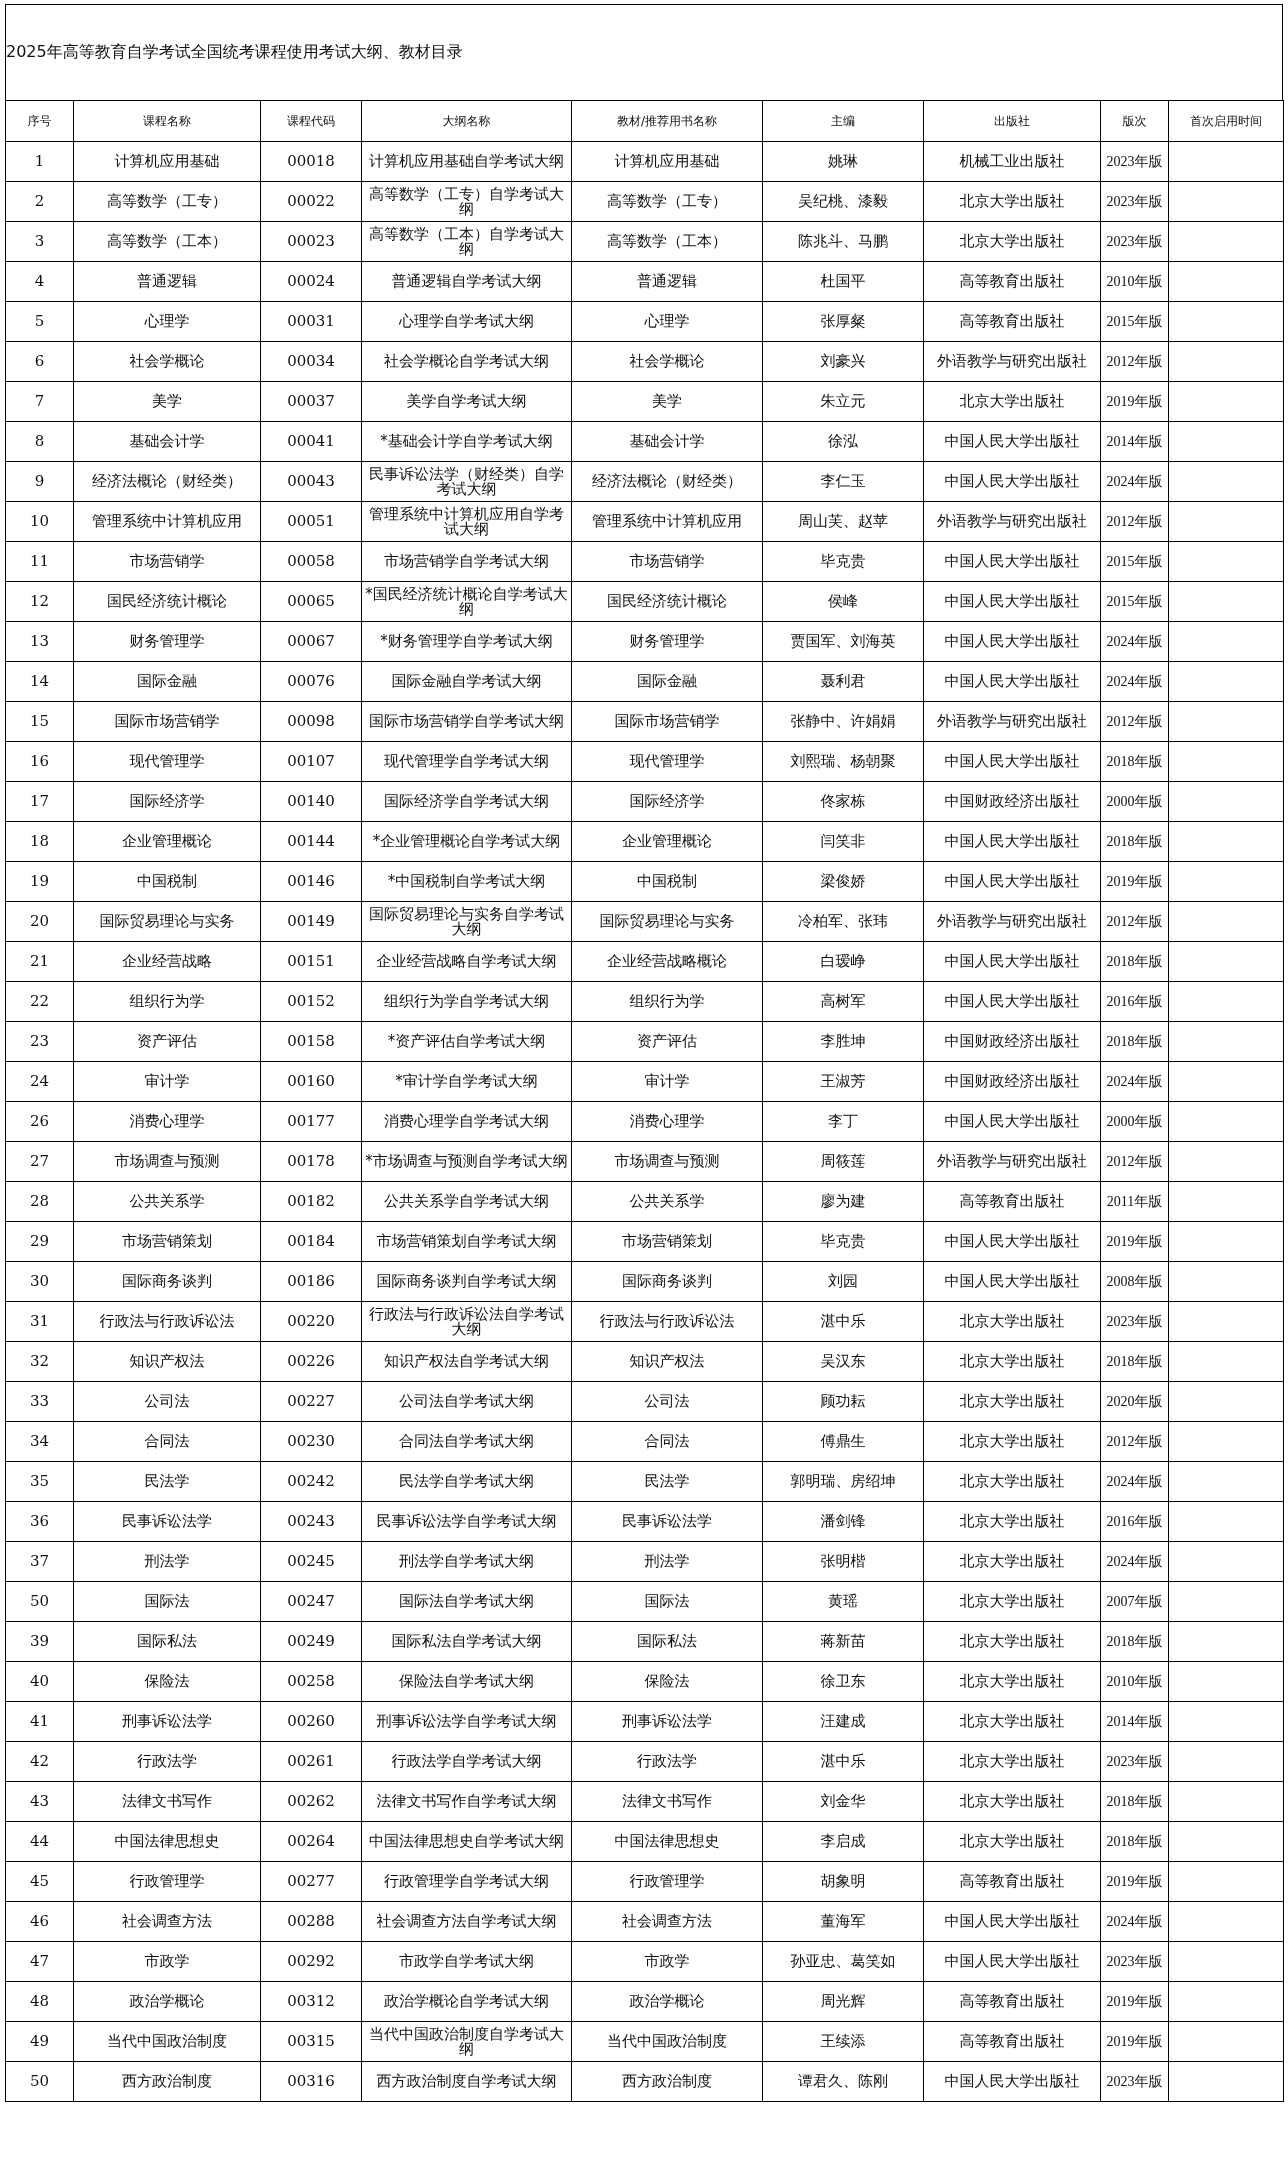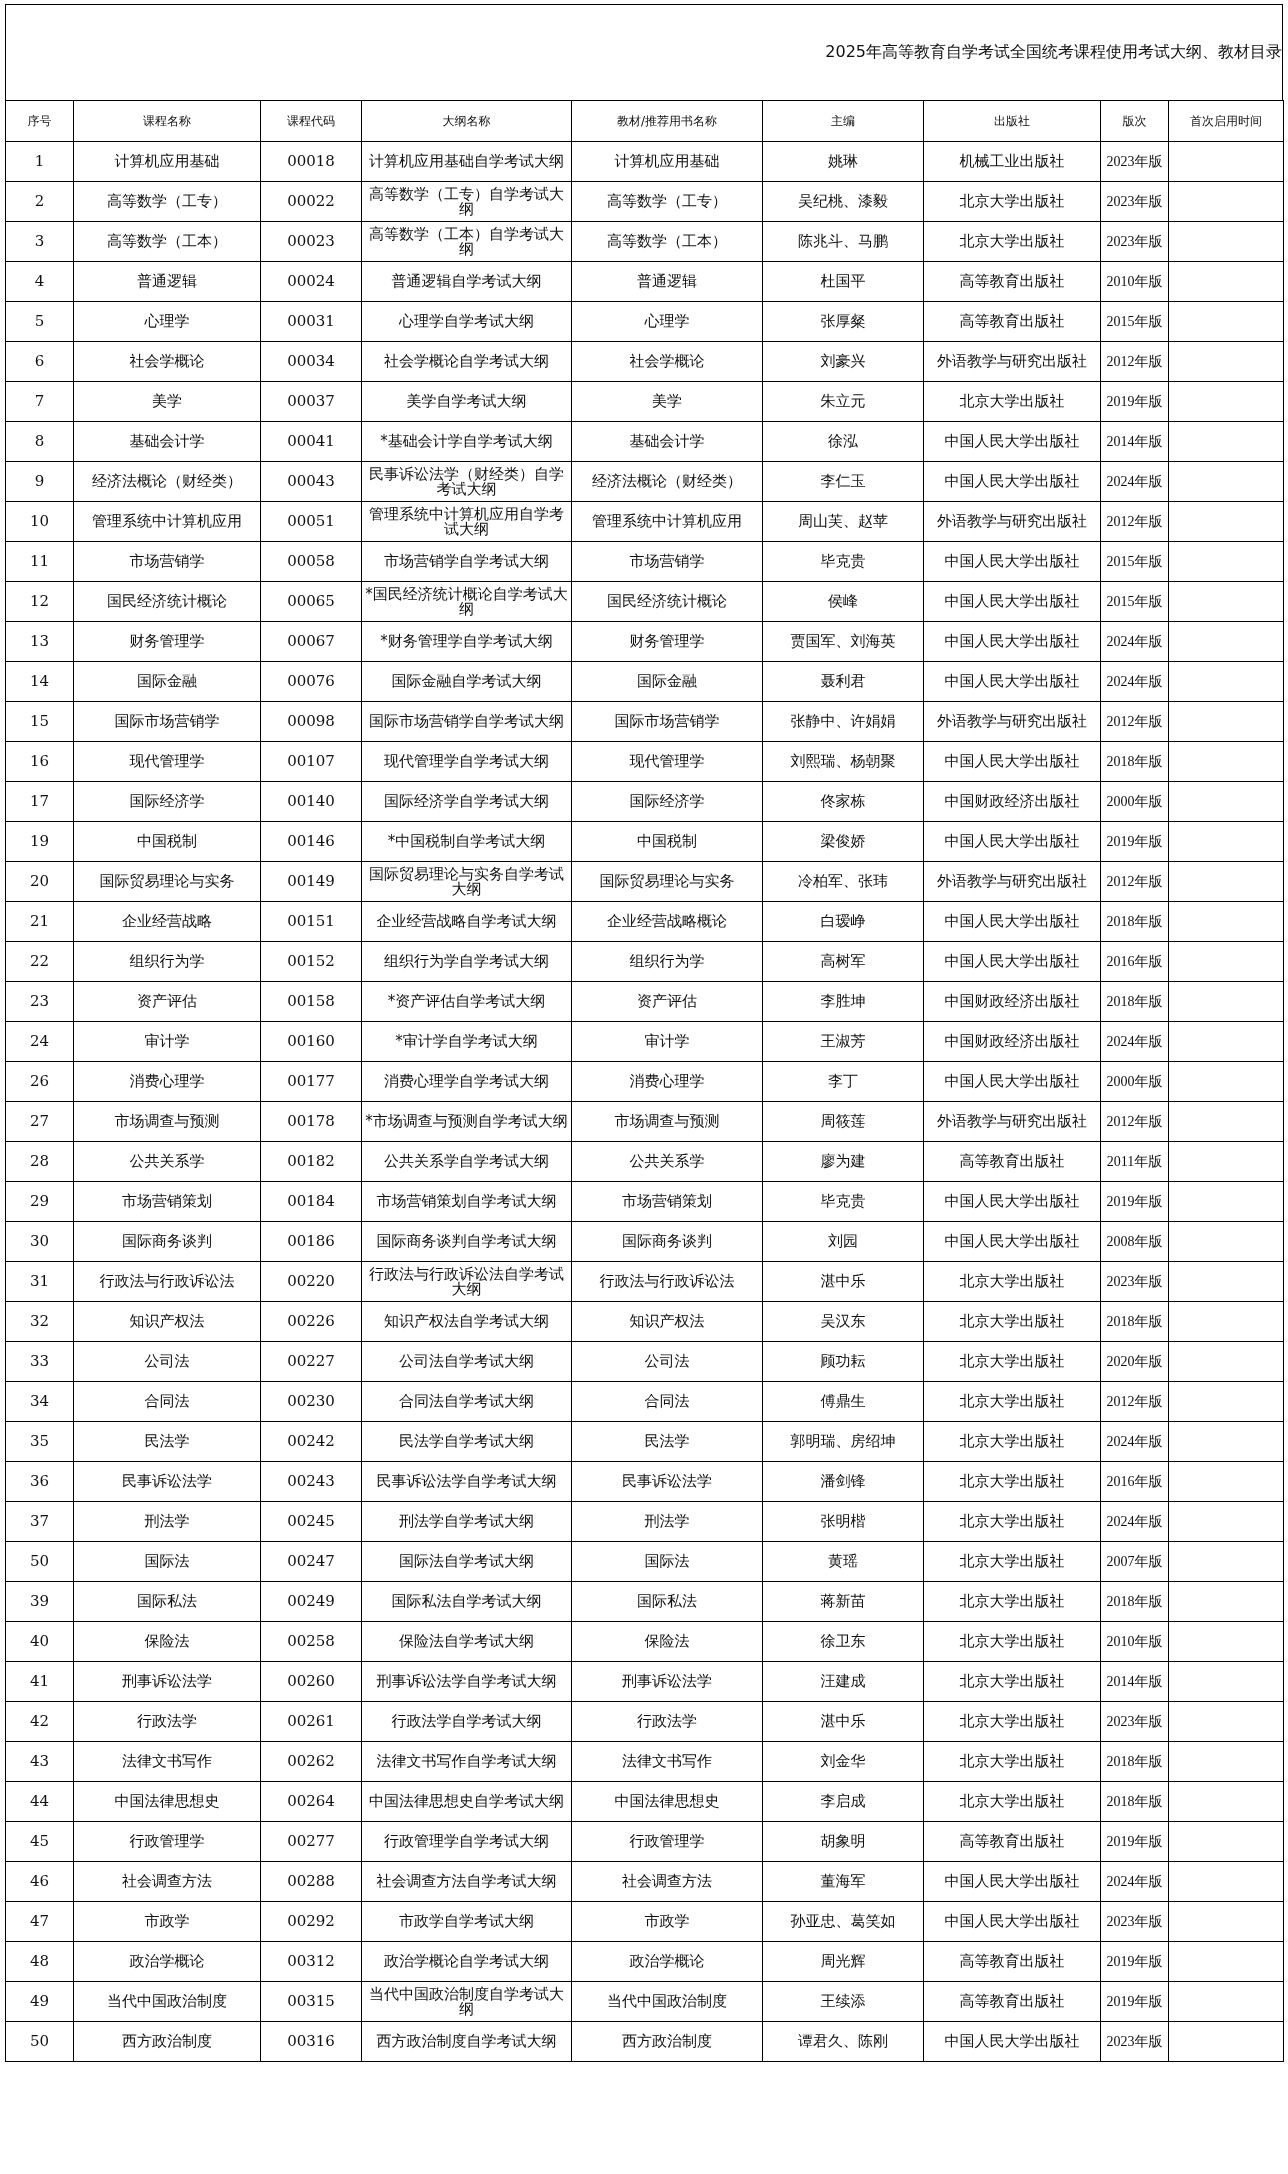--- a/index.html
+++ b/index.html
@@ -1,20 +1,20 @@
 <!DOCTYPE html>
 <html><head>
 <meta charset="utf-8">
 <style>
   html, body { margin: 0; padding: 0; background: #ffffff; }
   body { width: 1288px; height: 2174px; overflow: hidden; position: relative;
          font-family: "DejaVu Sans", "Liberation Sans", sans-serif; color: #111; }
   .sheet { position: absolute; left: 5px; top: 4px; width: 1278px; }
   .title-box { height: 96px; border: 1.5px solid #000; border-bottom: none;
-               display: flex; align-items: center; justify-content: flex-end;
+               display: flex; align-items: center; justify-content: flex-start;
                font-size: 16px; box-sizing: border-box; }
   table { border-collapse: collapse; table-layout: fixed; width: 1278px; }
   td, th { border: 1.5px solid #000; text-align: center; vertical-align: middle;
            padding: 0 2px; font-weight: normal; overflow: hidden; line-height: 15px; }
   th { height: 40px; font-size: 12px; }
   td { height: 39px; font-size: 15px; }
   td.num, td.code { font-family: "DejaVu Serif", "Liberation Serif", serif; font-size: 15px; }
   td.ed { font-size: 14px; line-height: 13px; padding: 0; font-family: Liberation Serif, serif; }
   td.wrap { font-size: 15px; line-height: 15px; }
 </style>
@@ -232,20 +232,31 @@
     <td>国际经济学</td>
     <td class="code">00140</td>
     <td class="wrap">国际经济学自学考试大纲</td>
     <td>国际经济学</td>
     <td>佟家栋</td>
     <td class="wrap">中国财政经济出版社</td>
     <td class="ed">2000年版</td>
     <td></td>
   </tr>
         <tr>
+    <td class="num">18</td>
+    <td>企业管理概论</td>
+    <td class="code">00144</td>
+    <td class="wrap">*企业管理概论自学考试大纲</td>
+    <td>企业管理概论</td>
+    <td>闫笑非</td>
+    <td class="wrap">中国人民大学出版社</td>
+    <td class="ed">2018年版</td>
+    <td></td>
+  </tr>
+        <tr>
     <td class="num">19</td>
     <td>中国税制</td>
     <td class="code">00146</td>
     <td class="wrap">*中国税制自学考试大纲</td>
     <td>中国税制</td>
     <td>梁俊娇</td>
     <td class="wrap">中国人民大学出版社</td>
     <td class="ed">2019年版</td>
     <td></td>
   </tr>

